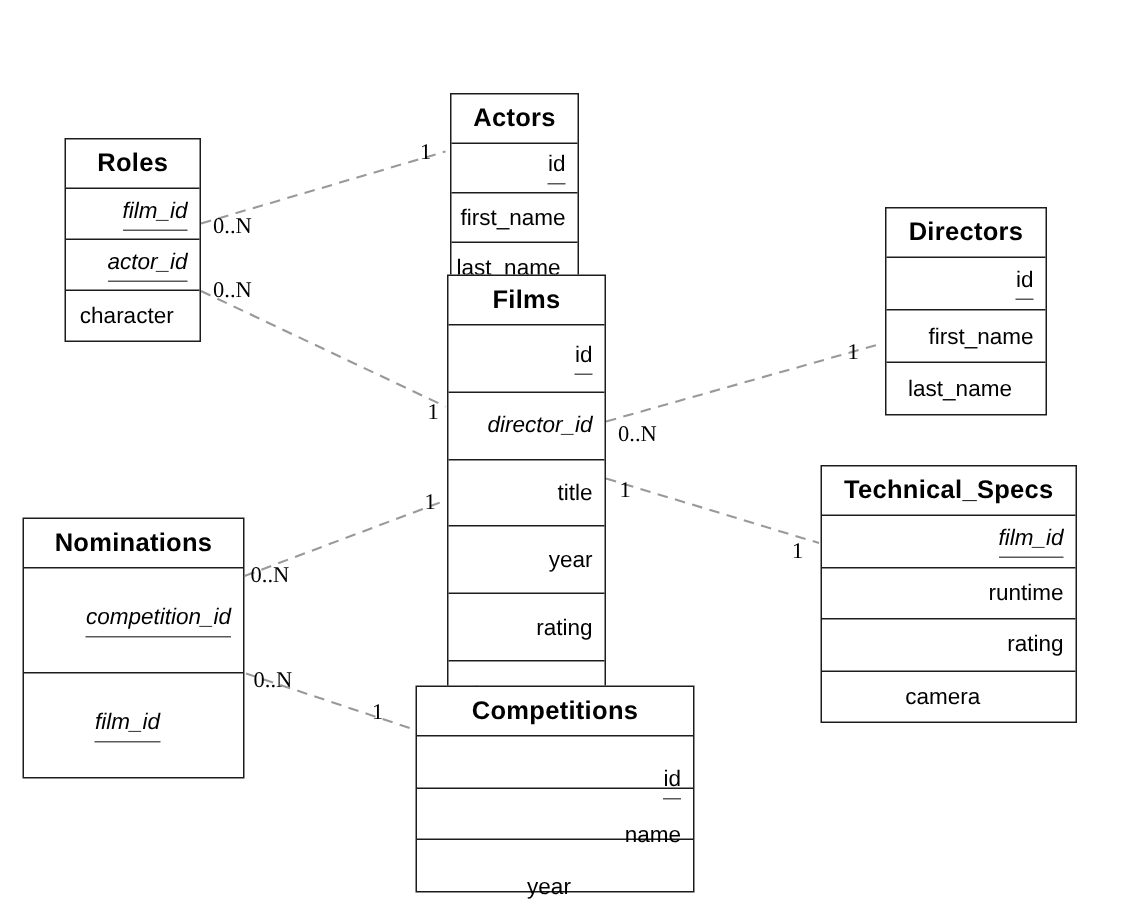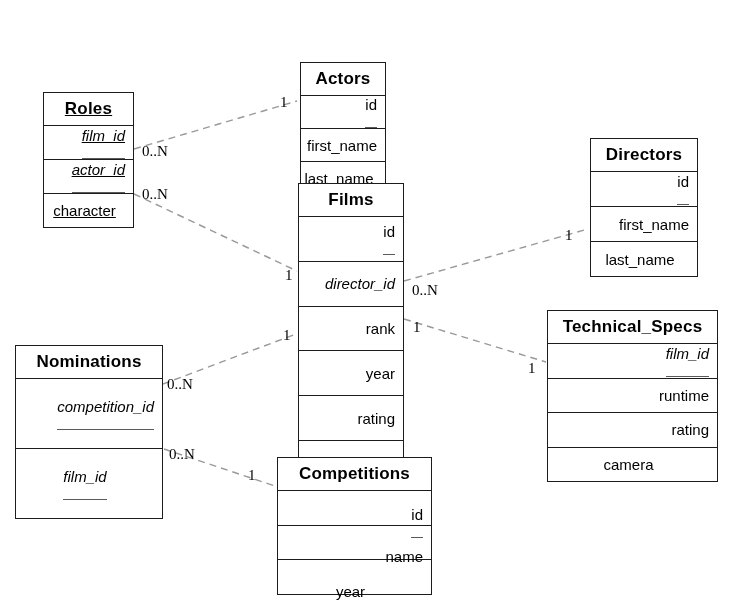--- a/index.html
+++ b/index.html
@@ -18,21 +18,21 @@
     border-bottom:1.6px solid #1c1c1c;flex:0 0 auto;height:32px;
   }
   .entity .row{
     font-size:15px;flex:1 1 0;
     display:flex;align-items:center;justify-content:flex-end;
     padding-right:8px;border-bottom:1.6px solid #1c1c1c;min-height:0;
   }
   .entity .row:last-child{border-bottom:none;justify-content:center;}
   .row .val{white-space:nowrap;}
   .row.fk .val,.row.pkfk .val{font-style:italic;}
-  .row.pk .val,.row.pkfk .val{border-bottom:1.7px solid #5a5a5a;padding-bottom:14px;text-align:center;}
+  .row.pk .val,.row.pkfk .val{border-bottom:1.7px solid #5a5a5a;padding-bottom:4px;text-align:center;}
   .card{
     position:absolute;font-family:"Liberation Serif","DejaVu Serif",serif;
     font-size:15px;line-height:1;color:#000;white-space:nowrap;
   }
 </style>
 </head>
 <body>
 
 <div id="stage">
 
@@ -51,21 +51,21 @@
         <span class="val">id</span>
       </div>
     <div class="row">
         <span class="val">first_name</span>
       </div>
     <div class="row">
         <span class="val">last_name</span>
       </div>
   </div>
 
-  <div class="entity" style="left:43px;top:92px;width:91px;height:136px;text-decoration:underline;">
+  <div class="entity" style="left:43px;top:92px;width:91px;height:136px;">
     <div class="hdr">Roles</div>
     <div class="row pkfk">
         <span class="val">film_id</span>
       </div>
     <div class="row pkfk">
         <span class="val">actor_id</span>
       </div>
     <div class="row">
         <span class="val">character</span>
       </div>
@@ -73,21 +73,21 @@
 
   <div class="entity" style="left:298px;top:183px;width:106px;height:303px;">
     <div class="hdr">Films</div>
     <div class="row pk">
         <span class="val">id</span>
       </div>
     <div class="row fk">
         <span class="val">director_id</span>
       </div>
     <div class="row">
-        <span class="val">rank</span>
+        <span class="val">title</span>
       </div>
     <div class="row">
         <span class="val">year</span>
       </div>
     <div class="row">
         <span class="val">rating</span>
       </div>
     <div class="row">
         <span class="val">language</span>
       </div>
@@ -125,21 +125,21 @@
         <span class="val">runtime</span>
       </div>
     <div class="row">
         <span class="val">rating</span>
       </div>
     <div class="row">
         <span class="val">camera</span>
       </div>
   </div>
 
-  <div class="entity" style="left:277px;top:457px;width:155px;height:138px;gap:28px;">
+  <div class="entity" style="left:277px;top:457px;width:186px;height:138px;gap:28px;">
     <div class="hdr">Competitions</div>
     <div class="row pk">
         <span class="val">id</span>
       </div>
     <div class="row">
         <span class="val">name</span>
       </div>
     <div class="row">
         <span class="val">year</span>
       </div>

